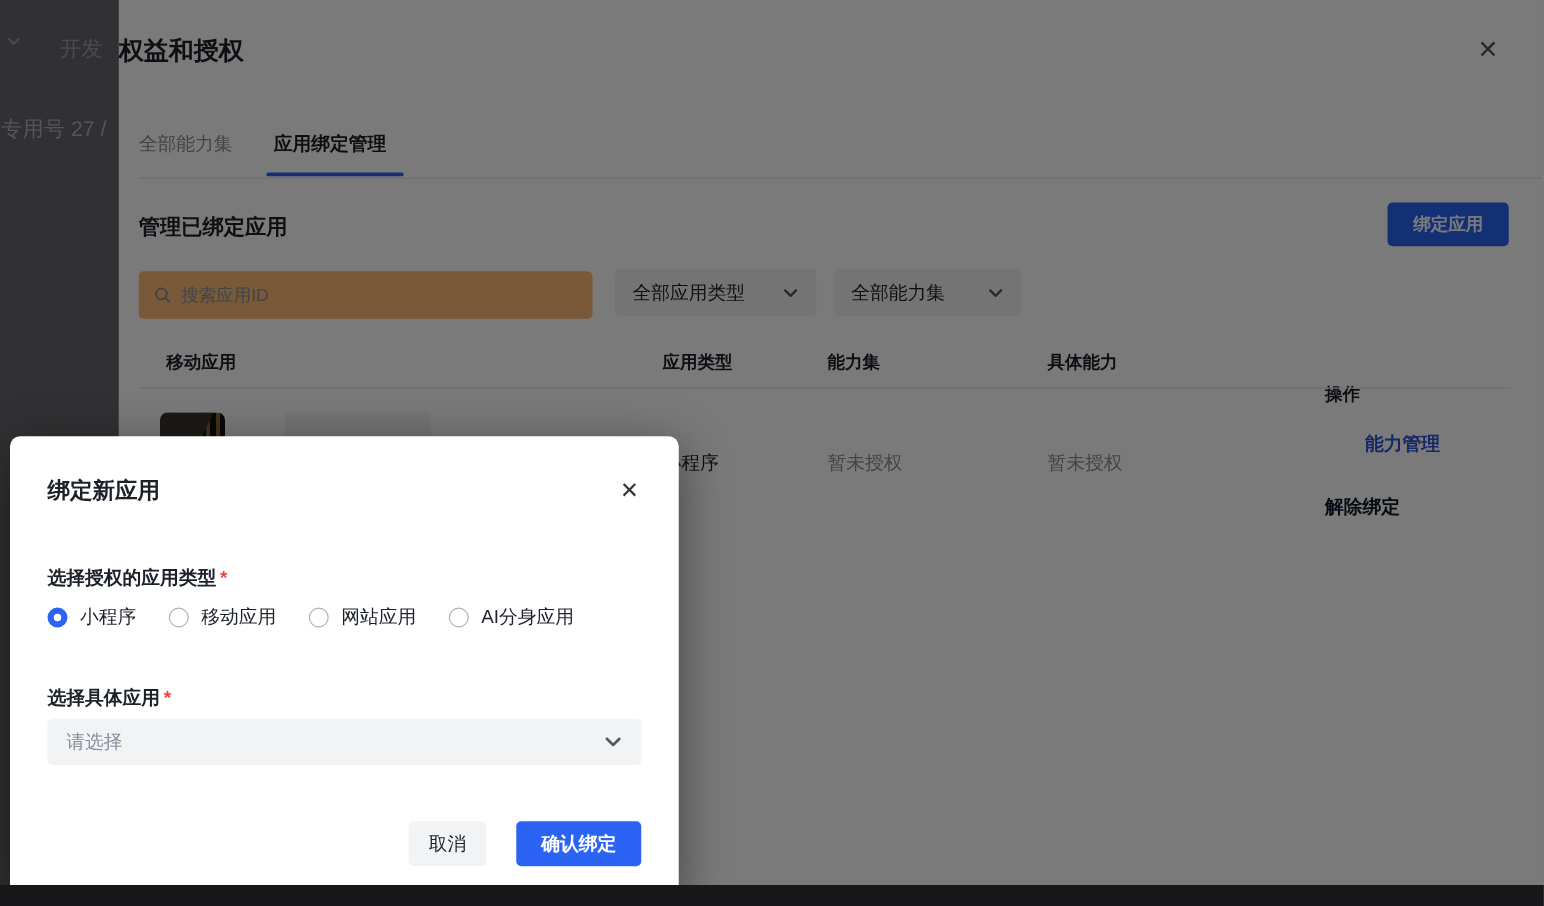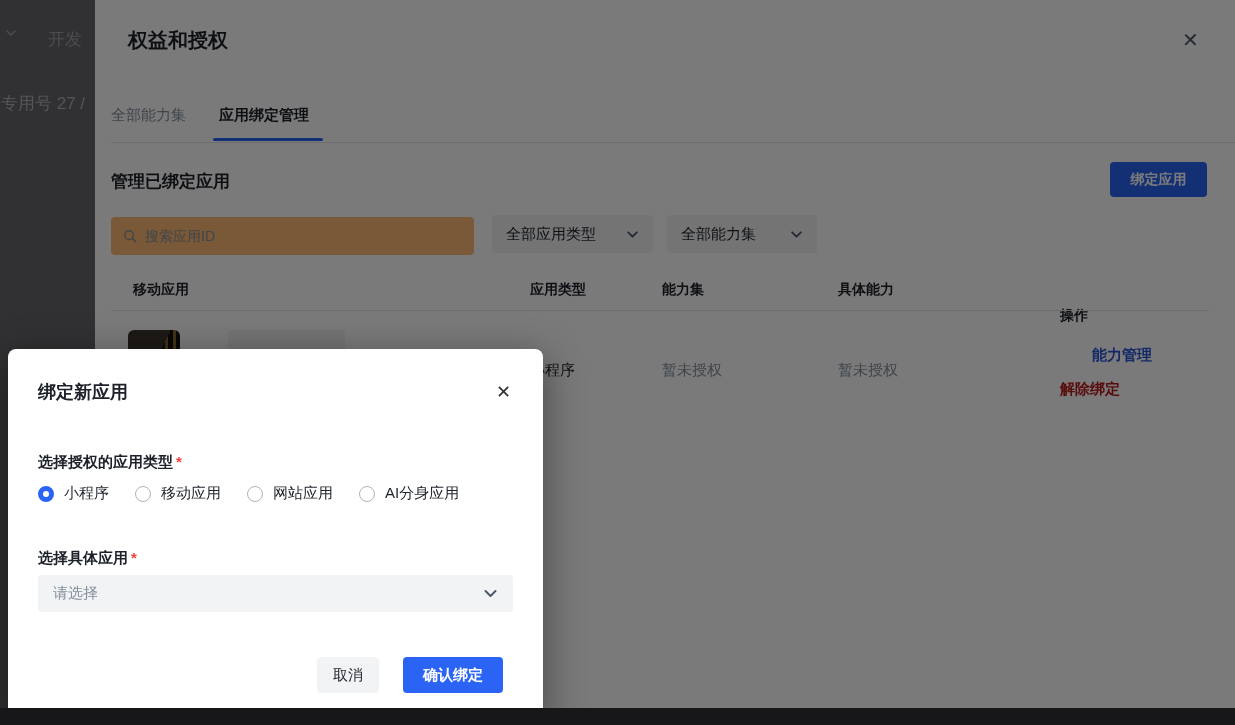--- a/index.html
+++ b/index.html
@@ -10,21 +10,21 @@
     background:#66666b; color:#1d2129;
   }
   
   .underlay { position:absolute; inset:0; background:#66666b; }
   .nav-caret { position:absolute; left:4px; top:26px; color:#9ca0ab; }
   .nav-dev { position:absolute; left:48px; top:28px; font-size:17px; color:#9ca0ab; }
   .side-text { position:absolute; left:-16px; top:92px; font-size:17px; color:#aeb1bb; white-space:nowrap; }
 
   
   .drawer { position:absolute; left:95px; top:0; width:1140px; height:725px; background:#ffffff; z-index:10; }
-  .drawer-title { position:absolute; left:33px; top:27px; font-size:20px; font-weight:700; color:#1d2129;text-align:right; }
+  .drawer-title { position:absolute; left:0; top:27px; font-size:20px; font-weight:700; color:#1d2129;text-align:right; }
   .drawer-close { position:absolute; left:1083px; top:26px; font-size:20px; color:#4e5969; cursor:pointer; line-height:1; padding:4px; }
   .tab { position:absolute; top:106px; font-size:15px; cursor:pointer; }
   .tab-1 { left:16px; color:#86909c; }
   .tab-2 { left:124px; color:#1d2129; font-weight:600; }
   .tab-underline { position:absolute; left:118px; top:138px; width:110px; height:3px; background:#2b64f5; border-radius:2px; }
   .tabs-divider { position:absolute; left:16px; right:0; top:142px; height:1px; background:#e5e6eb; }
   .section-title { position:absolute; left:16px; top:170px; font-size:17px; font-weight:700; color:#1d2129; }
   .bind-btn { position:absolute; left:1015px; top:162px; width:97px; height:35px; background:#2b64f5; color:#fff;
     font-size:14px; font-weight:600; border:none; border-radius:4px; cursor:pointer;
     display:flex; align-items:center; justify-content:center; font-family:inherit; }
@@ -44,42 +44,42 @@
       linear-gradient(115deg, #3b352e 0 56%, rgba(59,53,46,0) 56%),
       repeating-linear-gradient(90deg, #14120e 0 5px, #8a6a30 5px 8px);
   }
   .app-name-ph { position:absolute; left:133px; top:330px; width:117px; height:22px; background:#f2f3f5; border-radius:3px; }
   .cell { position:absolute; top:361px; font-size:15px; }
   .cell-type { left:435px; color:#1d2129; }
   .cell-capset { left:567px; color:#86909c; }
   .cell-cap { left:743px; color:#86909c; }
   .row-link { position:absolute; left:965px; font-size:15px; font-weight:600; cursor:pointer; }
   .link-manage { top:346px; color:#2b55d8;padding-left:32px; }
-  .link-unbind { top:380px; color:#b91c1c; }
+  .link-unbind { top:396px; color:#0f172a; }
 
   
   .overlay { position:absolute; inset:0; background:rgba(0,0,0,0.52); z-index:50; }
 
   
   .modal { position:absolute; left:8px; top:349px; width:535px; height:372px; background:#fff; border-radius:8px;
     z-index:60; box-shadow:0 10px 40px rgba(0,0,0,0.45); }
   .modal-title { position:absolute; left:30px; top:31px; font-size:18px; font-weight:700; color:#1d2129; }
   .modal-close { position:absolute; right:30px; top:32px; font-size:18px; color:#333; cursor:pointer; line-height:1; padding:2px; }
   .field-label { position:absolute; left:30px; font-size:15px; font-weight:700; color:#1d2129; }
   .label-type { top:104px; }
   .label-app { top:200px; }
   .req { color:#f53f3f; font-weight:700; margin-left:3px; }
   .radio-row { position:absolute; left:30px; top:135px; display:flex; align-items:center; gap:26px; }
   .radio-item { display:flex; align-items:center; gap:10px; cursor:pointer; font-size:15px; color:#1d2129; }
   .radio { width:16px; height:16px; border-radius:50%; background:#fff; border:1.5px solid #aeb4bd; flex:0 0 auto; }
   .radio.selected { border:5px solid #2b64f5; }
   .select-box { position:absolute; left:30px; top:226px; width:475px; height:37px; background:#f2f3f5; border-radius:4px;
     display:flex; align-items:center; justify-content:space-between; padding:0 15px; cursor:pointer; }
   .select-box .placeholder { font-size:15px; color:#86909c; }
-  .modal-btns { position:absolute; right:40px; top:308px; display:flex; gap:14px; }
+  .modal-btns { position:absolute; right:30px; top:308px; display:flex; gap:14px; }
   .btn { height:36px; border:none; border-radius:4px; font-size:15px; cursor:pointer; font-family:inherit;
     display:flex; align-items:center; justify-content:center; }
   .btn-cancel { width:62px; background:#f2f3f5; color:#1d2129; font-weight:500; }
   .btn-confirm { width:100px; background:#2b64f5; color:#ffffff; font-weight:700;margin-left:10px; }
   svg { display:block; }
 </style>
 </head>
 <body>
 
 <div class="screen">

